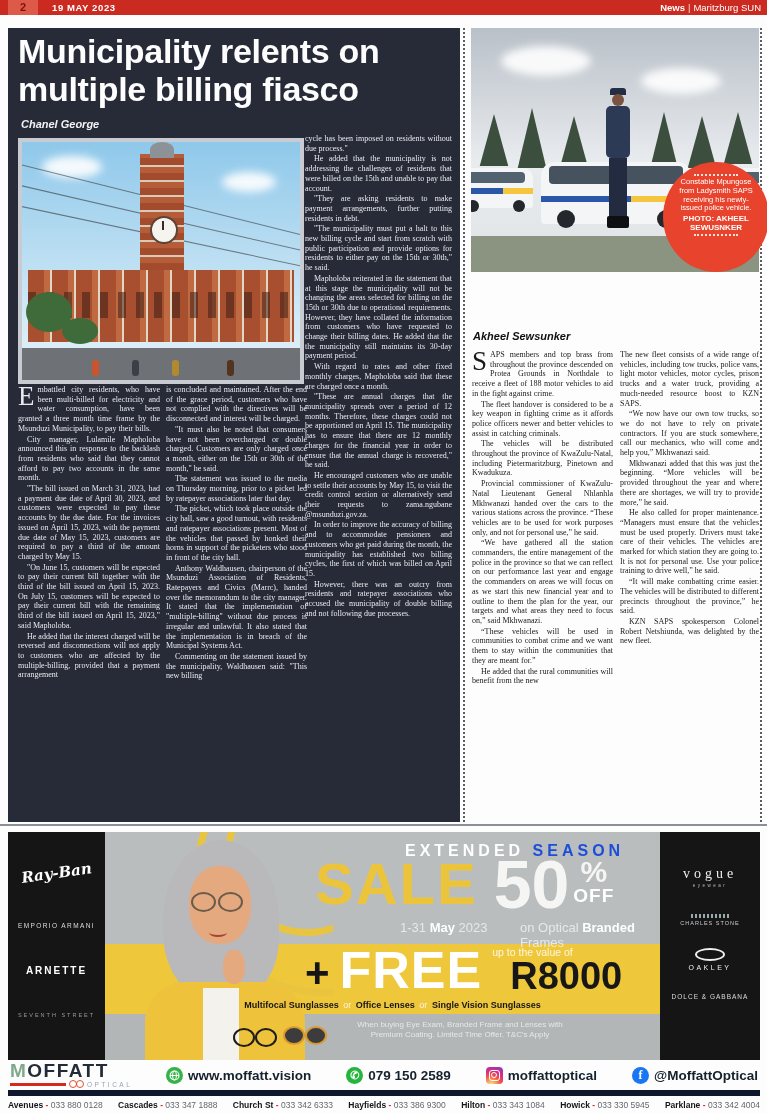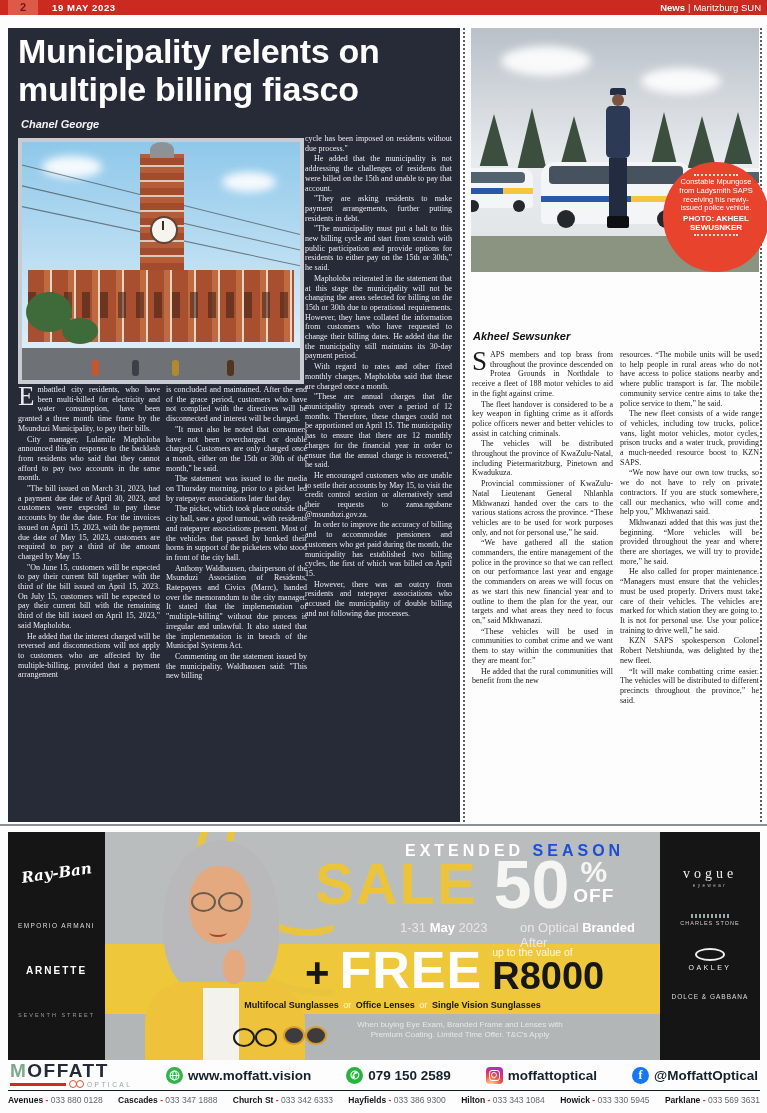--- a/index.html
+++ b/index.html
@@ -104,21 +104,21 @@
   .pct{font-size:30px;font-weight:800;color:#f5f6f4;line-height:.9;}
   .off{font-size:19px;font-weight:800;color:#fff;letter-spacing:1px;}
   .adsub{position:absolute;top:88px;z-index:3;font-size:13px;color:#e8e9e7;}
   .adsub b{color:#fff;}
   .adsub.d1{left:295px;} .adsub.d2{left:415px;}
   .freerow{position:absolute;left:200px;top:114px;display:flex;align-items:flex-start;z-index:3;}
   .plus{font-size:42px;font-weight:800;color:#161616;line-height:1;margin-top:6px;}
   .free{font-size:52px;font-weight:800;color:#fff;line-height:.95;margin-left:10px;letter-spacing:1px;}
   .rcolm{margin-left:10px;}
   .upto{font-size:10.5px;color:#fdf6e0;}
-  .amount{font-size:38px;font-weight:800;color:#171717;line-height:.95;}
+  .amount{font-size:38px;font-weight:800;color:#171717;line-height:.95;margin-left:18px;}
   .products{position:absolute;left:30px;right:10px;top:168px;text-align:center;font-size:9px;z-index:3;color:#161616;}
   .products b{font-weight:bold;}
   .products .or{color:#fdf3d8;font-weight:normal;padding:0 2px;}
   .terms{position:absolute;left:240px;width:230px;top:188px;text-align:center;font-size:8px;
         line-height:10px;color:#e6e8e8;z-index:3;}
   
   .woman{position:absolute;left:0;top:0;width:228px;height:228px;overflow:hidden;z-index:2;}
   .arc{position:absolute;border:7px solid #e9c53f;border-radius:50%;background:transparent;}
   .hair{position:absolute;left:58px;top:8px;width:116px;height:160px;background:#b9b9bc;border-radius:54% 54% 42% 46%;}
   .face{position:absolute;left:84px;top:34px;width:62px;height:78px;background:#e5a97f;border-radius:46%;}
@@ -145,21 +145,21 @@
   .moptical{font-size:6.5px;letter-spacing:2.5px;color:#9aa2ab;margin-left:3px;}
   .contacts{position:absolute;left:158px;right:2px;top:0;height:26px;display:flex;align-items:center;justify-content:space-between;}
   .citem{display:flex;align-items:center;font-weight:bold;font-size:13.5px;color:#15212d;}
   .cicon{width:17px;height:17px;border-radius:50%;margin-right:5px;display:flex;align-items:center;justify-content:center;flex:none;}
   .ic-globe{background:#35b24a;} .ic-wa{background:#27b43e;color:#fff;font-size:11px;}
   .ic-ig{background:radial-gradient(circle at 30% 110%,#fed373 10%,#f15245 45%,#d92e7f 65%,#9b36b7 90%);border-radius:4px;}
   .ig-cam{width:9px;height:9px;border:1.5px solid #fff;border-radius:3px;display:flex;align-items:center;justify-content:center;}
   .ig-lens{width:4px;height:4px;border:1.2px solid #fff;border-radius:50%;}
   .ic-fb{background:#1877f2;color:#fff;font-weight:bold;font-size:12px;font-family:"Liberation Serif",serif;}
   
-  .astrip{position:absolute;left:8px;top:1090px;width:752px;border-top:1px solid #0f172a;
+  .astrip{position:absolute;left:8px;top:1090px;width:752px;border-top:6px solid #0f172a;
         padding-top:4px;display:flex;justify-content:space-between;font-size:8.5px;}
   .astrip p{margin:0;white-space:nowrap;}
   .b-name{font-weight:bold;color:#15151a;}
   .b-dash{color:#d6291e;font-weight:bold;}
   .b-phone{color:#63676d;}
 </style>
 </head>
 <body>
 
 <div id="page">
@@ -277,27 +277,26 @@
     <div class="ncol dc rcol1">
         <p>SAPS members and top brass from throughout the province descended on Protea Grounds in Northdale to receive a fleet of 188 motor vehicles to aid in the fight against crime.</p>
         <p>The fleet handover is considered to be a key weapon in fighting crime as it affords police officers newer and better vehicles to assist in catching criminals.</p>
         <p>The vehicles will be distributed throughout the province of KwaZulu-Natal, including Pietermaritzburg, Pinetown and Kwadukuza.</p>
         <p>Provincial commissioner of KwaZulu-Natal Lieutenant General Nhlanhla Mkhwanazi handed over the cars to the various stations across the province. “These vehicles are to be used for work purposes only, and not for personal use,” he said.</p>
         <p>“We have gathered all the station commanders, the entire management of the police in the province so that we can reflect on our performance last year and engage the commanders on areas we will focus on as we start this new financial year and to outline to them the plan for the year, our targets and what areas they need to focus on,” said Mkhwanazi.</p>
         <p>“These vehicles will be used in communities to combat crime and we want them to stay within the communities that they are meant for.”</p>
         <p>He added that the rural communities will benefit from the new</p>
       </div>
     <div class="ncol rcol2">
-        <p>resources. “The mobile units will be used to help people in rural areas who do not have access to police stations nearby and where public transport is far. The mobile community service centre aims to take the police service to them,” he said.</p>
         <p>The new fleet consists of a wide range of vehicles, including tow trucks, police vans, light motor vehicles, motor cycles, prison trucks and a water truck, providing a much-needed resource boost to KZN SAPS.</p>
         <p>“We now have our own tow trucks, so we do not have to rely on private contractors. If you are stuck somewhere, call our mechanics, who will come and help you,” Mkhwanazi said.</p>
         <p>Mkhwanazi added that this was just the beginning. “More vehicles will be provided throughout the year and where there are shortages, we will try to provide more,” he said.</p>
         <p>He also called for proper maintenance. “Managers must ensure that the vehicles must be used properly. Drivers must take care of their vehicles. The vehicles are marked for which station they are going to. It is not for personal use. Use your police training to drive well,” he said.</p>
+        <p>“It will make combatting crime easier. The vehicles will be distributed to different precincts throughout the province,” he said.</p>
         <p>KZN SAPS spokesperson Colonel Robert Netshiunda, was delighted by the new fleet.</p>
-        <p>“It will make combatting crime easier. The vehicles will be distributed to different precincts throughout the province,” he said.</p>
       </div>
   </div>
 
   <div class="hsep"></div>
 
   <div class="ad">
     <div class="ad-left">
       <div class="rayban">Ray-Ban</div>
       <div class="emporio">EMPORIO ARMANI</div>
       <div class="arnette">ARNETTE</div>
@@ -336,21 +335,21 @@
       </div>
 
       <div class="adsub d1">
         <span>1-31</span>
         <b>May</b>
         <span>2023</span>
       </div>
       <div class="adsub d2">
         <span>on Optical</span>
         <b>Branded</b>
-        <span>After</span>
+        <span>Frames</span>
       </div>
 
       <div class="freerow">
         <span class="plus">+</span>
         <span class="free">FREE</span>
         <span class="rcolm">
           <div class="upto">up to the value of</div>
           <div class="amount">R8000</div>
         </span>
       </div>
@@ -426,16 +425,16 @@
     </div>
   </div>
 
   <div class="astrip">
       <p><span class="b-name">Avenues</span><span class="b-dash"> - </span><span class="b-phone">033 880 0128</span></p>
       <p><span class="b-name">Cascades</span><span class="b-dash"> - </span><span class="b-phone">033 347 1888</span></p>
       <p><span class="b-name">Church St</span><span class="b-dash"> - </span><span class="b-phone">033 342 6333</span></p>
       <p><span class="b-name">Hayfields</span><span class="b-dash"> - </span><span class="b-phone">033 386 9300</span></p>
       <p><span class="b-name">Hilton</span><span class="b-dash"> - </span><span class="b-phone">033 343 1084</span></p>
       <p><span class="b-name">Howick</span><span class="b-dash"> - </span><span class="b-phone">033 330 5945</span></p>
-      <p><span class="b-name">Parklane</span><span class="b-dash"> - </span><span class="b-phone">033 569 3631</span></p>
+      <p><span class="b-name">Parklane</span><span class="b-dash"> - </span><span class="b-phone">033 342 4004</span></p>
     </div>
 
 </div>
 
 </body></html>

